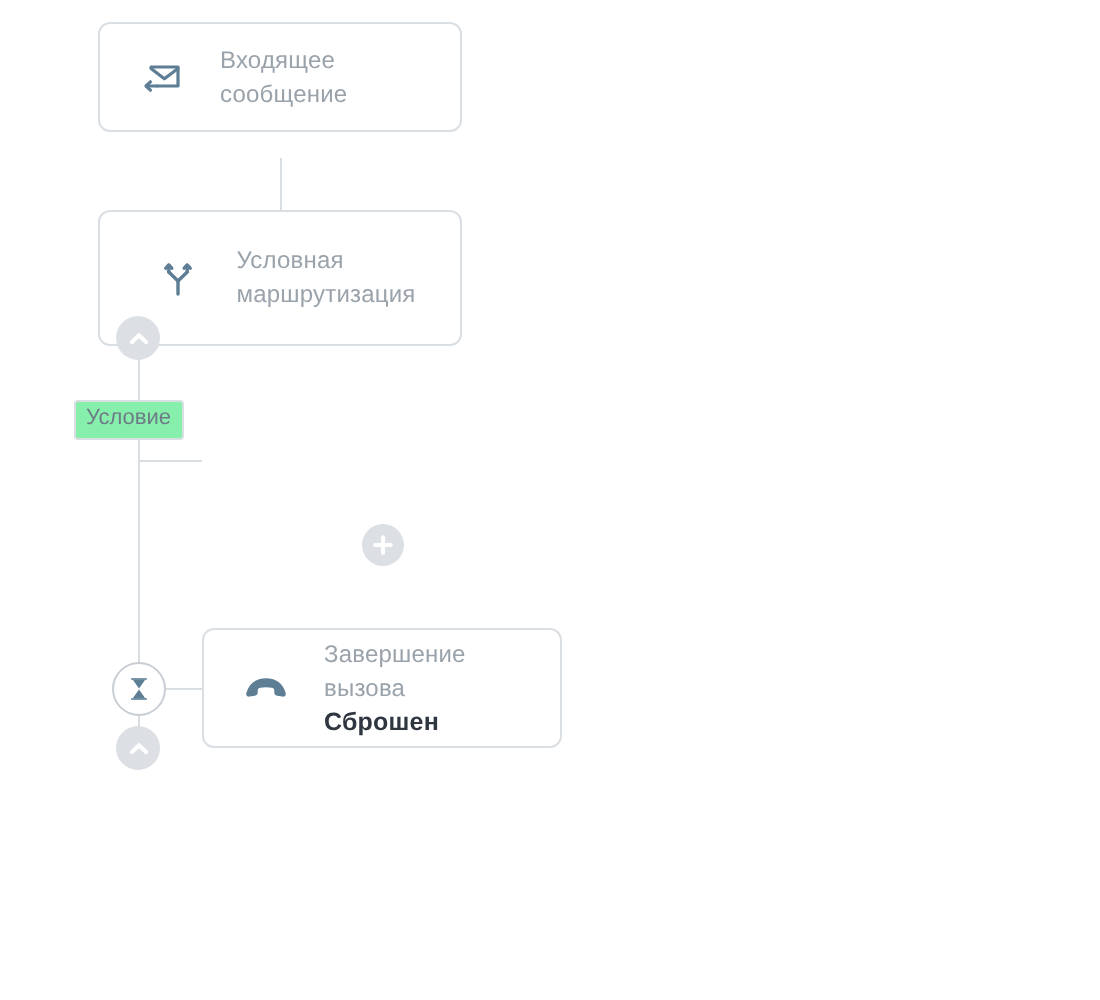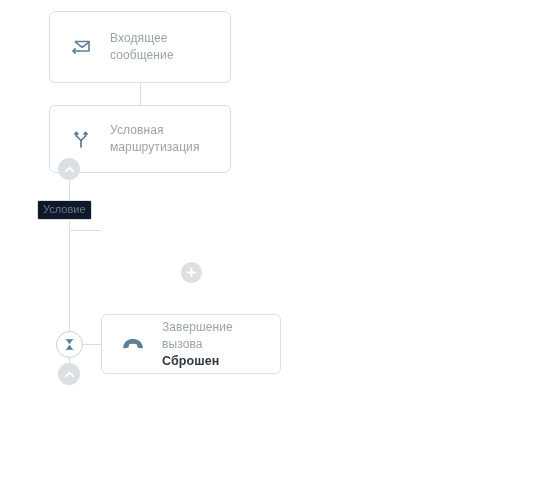--- a/index.html
+++ b/index.html
@@ -68,21 +68,21 @@
     color: #2f3640;
     font-weight: bold;
     letter-spacing: .1px;
   }
   .node-value:empty { display: none; }
 
   
   .badge {
     position: absolute;
     box-sizing: border-box;
-    background: #0f172a;
+    background: #86efac;
     border: 1px solid #d9dee3;
     border-radius: 2px;
     font-size: 11px;
     color: #6e7b86;
     padding: 2px 5px 3px 5px;
     white-space: nowrap;
     line-height: 13px;
   }
 
   
@@ -115,36 +115,36 @@
   <div class="conn conn-v" style="left:69px; top:163px; height:182px;"></div>
 
   <div class="conn conn-h" style="left:69px; top:230px; width:32px;"></div>
 
   <div class="conn conn-v" style="left:191px; top:262px; height:10px;"></div>
 
   <div class="conn conn-h" style="left:82px; top:344px; width:20px;"></div>
 
   <div class="conn conn-v" style="left:69px; top:356px; height:8px;"></div>
 
-  <div class="node" style="left:49px; top:11px; width:182px; height:72px;">
+  <div class="node" style="left:49px; top:11px; width:182px; height:55px;">
     <span class="node-icon">
       <svg width="22" height="22" viewBox="0 0 22 22" fill="none" stroke="currentColor" stroke-width="1.6" stroke-linecap="round" stroke-linejoin="round">
         <path d="M5.5 5.5 H19 V15 H8.5"></path>
         <path d="M5.5 6.2 L12.2 11.4 L19 6.2"></path>
         <path d="M8.5 15 H3.2"></path>
         <path d="M5.2 12.9 L3 15 L5.2 17.1"></path>
       </svg>
     </span>
     <span class="node-text">
       <span class="node-label">Входящее сообщение</span>
 
     </span>
   </div>
 
-  <div class="node" style="left:49px; top:105px; width:182px; height:68px;">
+  <div class="node" style="left:49px; top:105px; width:182px; height:68px;justify-content:center;">
     <span class="node-icon">
       <svg width="22" height="22" viewBox="0 0 22 22" fill="none" stroke="currentColor" stroke-width="1.7" stroke-linecap="round" stroke-linejoin="round">
         <path d="M11 19 V12.5"></path>
         <path d="M11 12.5 L6.4 8"></path>
         <path d="M11 12.5 L15.6 8"></path>
         <path d="M6.4 8 V4.6"></path>
         <path d="M15.6 8 V4.6"></path>
         <path d="M4.9 6.1 L6.4 4.5 L7.9 6.1"></path>
         <path d="M14.1 6.1 L15.6 4.5 L17.1 6.1"></path>
       </svg>

